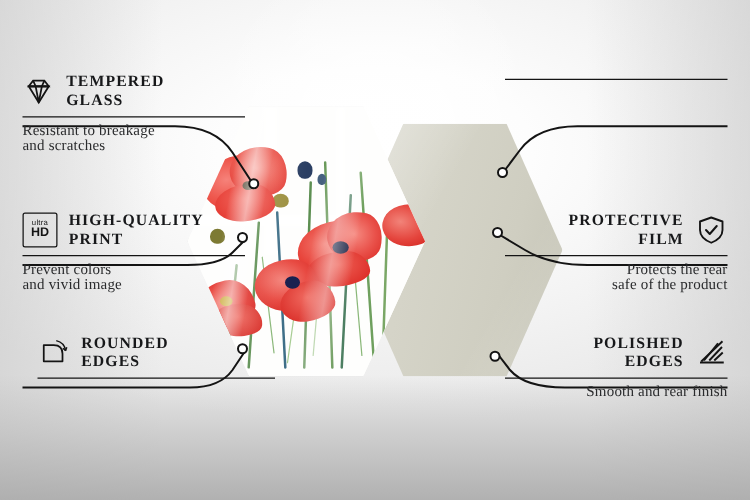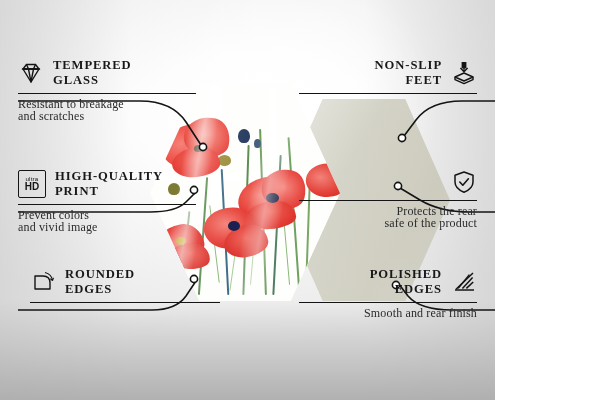--- a/index.html
+++ b/index.html
@@ -1,21 +1,21 @@
 <!DOCTYPE html>
 <html><head>
 <meta charset="utf-8">
 <style>
   html,body{margin:0;padding:0;}
   body{
     width:600px;height:400px;overflow:hidden;
     font-family:"Liberation Serif","DejaVu Serif",serif;
     background:#ffffff;
   }
-  #stage{position:relative;width:495px;height:400px;overflow:hidden;text-decoration:underline;}
+  #stage{position:relative;width:600px;height:400px;overflow:hidden;text-decoration:underline;}
 
   
   .bg-base{position:absolute;inset:0;
     background:
       radial-gradient(ellipse 70% 55% at 50% 30%, #ffffff 0%, #fdfdfd 30%, #f4f4f4 62%, #e9e9e9 100%),
       linear-gradient(90deg,#e6e6e6 0%,#f2f2f2 12%,#fafafa 30%,#ffffff 50%,#fafafa 70%,#f2f2f2 88%,#e4e4e4 100%);
   }
   .bg-floor{position:absolute;left:0;right:0;bottom:0;height:100px;
     background:linear-gradient(180deg,rgba(205,205,205,0) 0%,rgba(186,186,186,.55) 45%,rgba(172,172,172,.92) 100%);}
   .bg-vignL{position:absolute;left:0;top:0;bottom:0;width:130px;
@@ -213,38 +213,27 @@
           <path d="M22.5 11.5 L20.3 9.6 M22.5 11.5 L23.4 8.8" stroke-width="1.2"></path>
         </svg>
       </span>
       <span class="ttl">ROUNDED
 EDGES</span>
     </div>
     <div class="rule"></div>
   </div>
 
   <div class="feat right" style="right:18px;top:58px;">
-    <div class="head">
-      <span class="ttl">NON-SLIP
-FEET</span>
-      <span class="ico">
-        <svg viewBox="0 0 26 26" width="26" height="26" fill="none" stroke="#141414" stroke-width="1.4">
-          <path d="M13 2 V11"></path>
-            <path d="M9.4 8 L13 11.8 L16.6 8" stroke-linejoin="round"></path>
-          <rect x="10.6" y="2" width="4.8" height="6.4" fill="#141414" stroke="none"></rect>
-          <path d="M13 13 L22 17 L13 21 L4 17 Z" stroke-linejoin="round"></path>
-          <path d="M4 17 V19.6 L13 23.6 L22 19.6 V17" stroke-linejoin="round"></path>
-        </svg>
-      </span>
-    </div>
     <div class="rule"></div>
   </div>
 
   <div class="feat right" style="right:18px;top:169px;">
     <div class="head">
+      <span class="ttl">PROTECTIVE
+FILM</span>
       <span class="ico">
         <svg viewBox="0 0 26 26" width="26" height="26" fill="none" stroke="#141414" stroke-width="1.5">
           <path d="M13 3 L22 6.2 V13 Q22 19.6 13 23.2 Q4 19.6 4 13 V6.2 Z" stroke-linejoin="round"></path>
           <path d="M8.8 13 L11.8 16.2 L17.4 9.8" stroke-width="1.6" stroke-linecap="round" stroke-linejoin="round"></path>
         </svg>
       </span>
     </div>
     <div class="rule"></div>
     <div class="sub">Protects the rear
 safe of the product</div>

